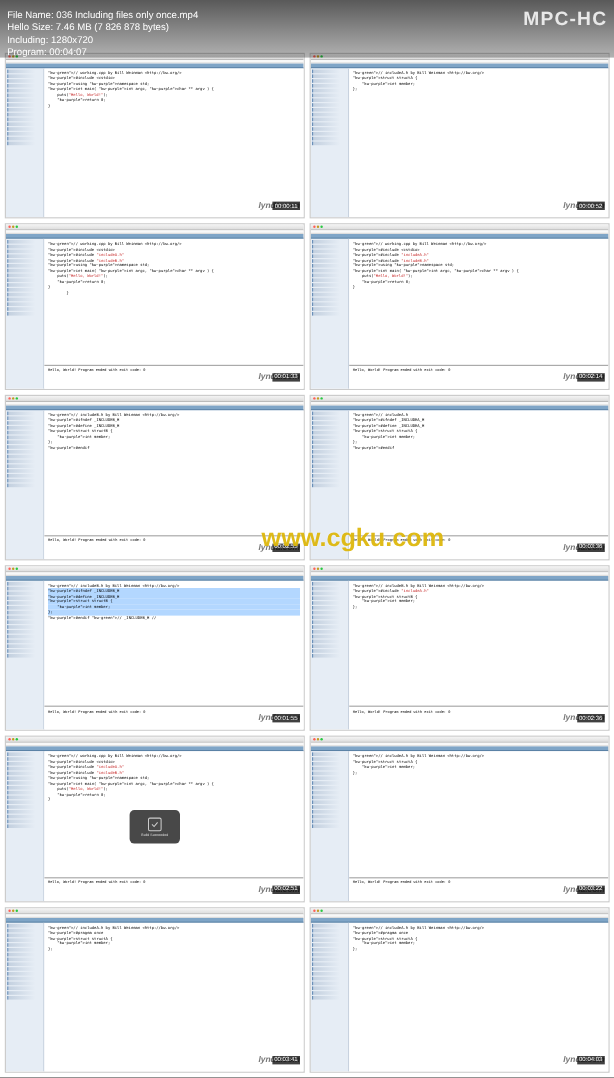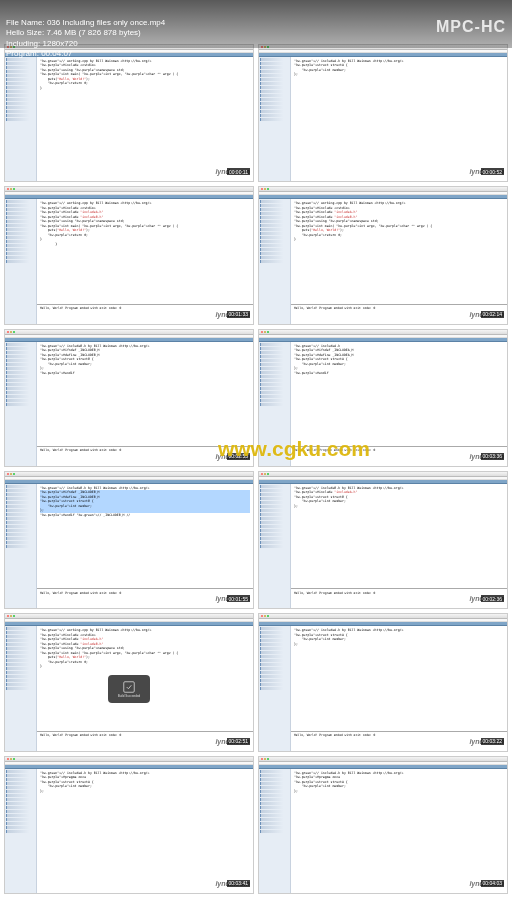--- a/index.html
+++ b/index.html
@@ -10,21 +10,21 @@
       background: #000;
       overflow: hidden;
     }
     .header-overlay {
       position: absolute;
       top: 0; left: 0; right: 0;
       height: 48px;
       background: linear-gradient(180deg, rgba(0,0,0,0.65) 0%, rgba(0,0,0,0.3) 100%);
       display: flex;
       justify-content: space-between;
-      padding: 18px 6px;
+      padding: 8px 6px;
       z-index: 10;
       color: #fff;
       font-size: 8px;
     }
     .header-info div { line-height: 1.3; }
     .header-app {
       font-size: 16px;
       font-weight: bold;
       letter-spacing: 1px;
       align-self: flex-start;

